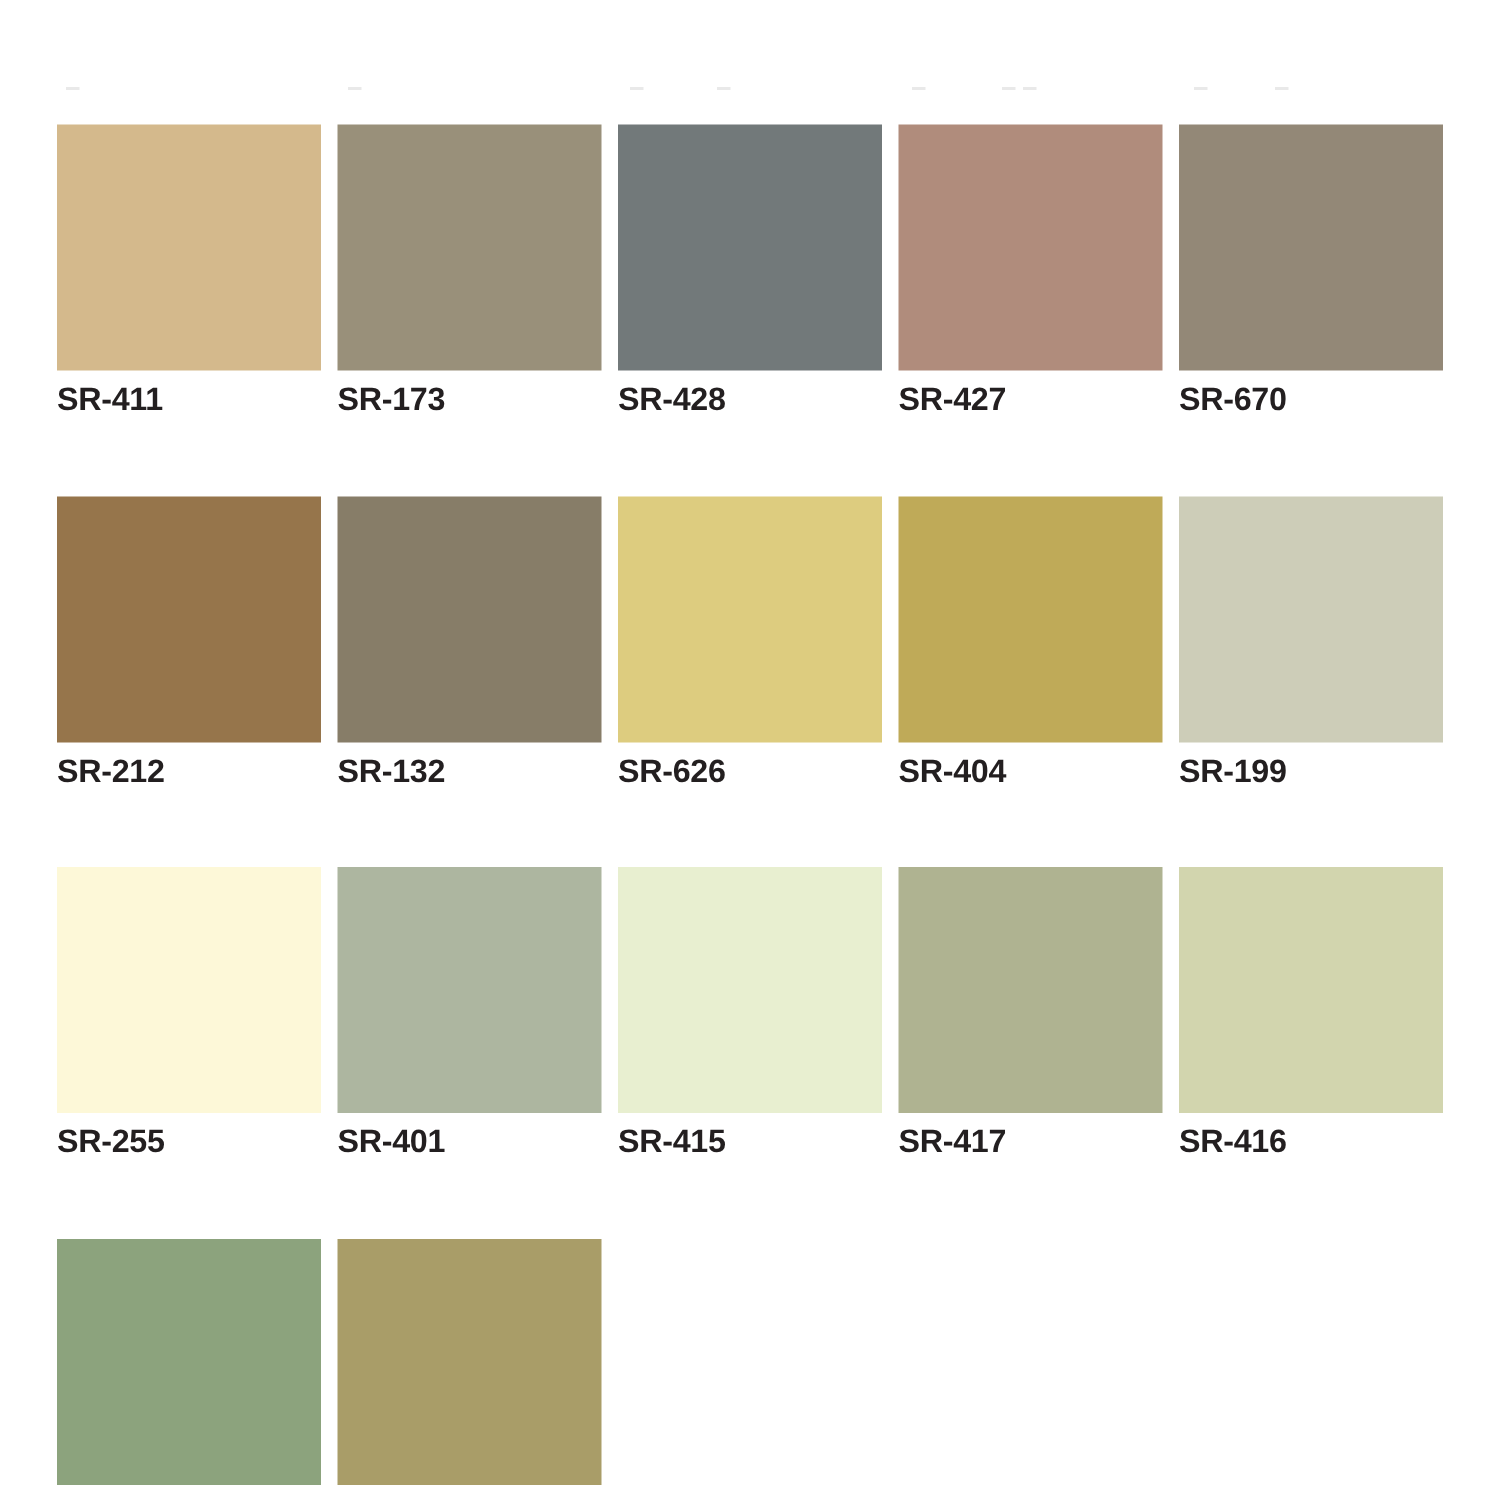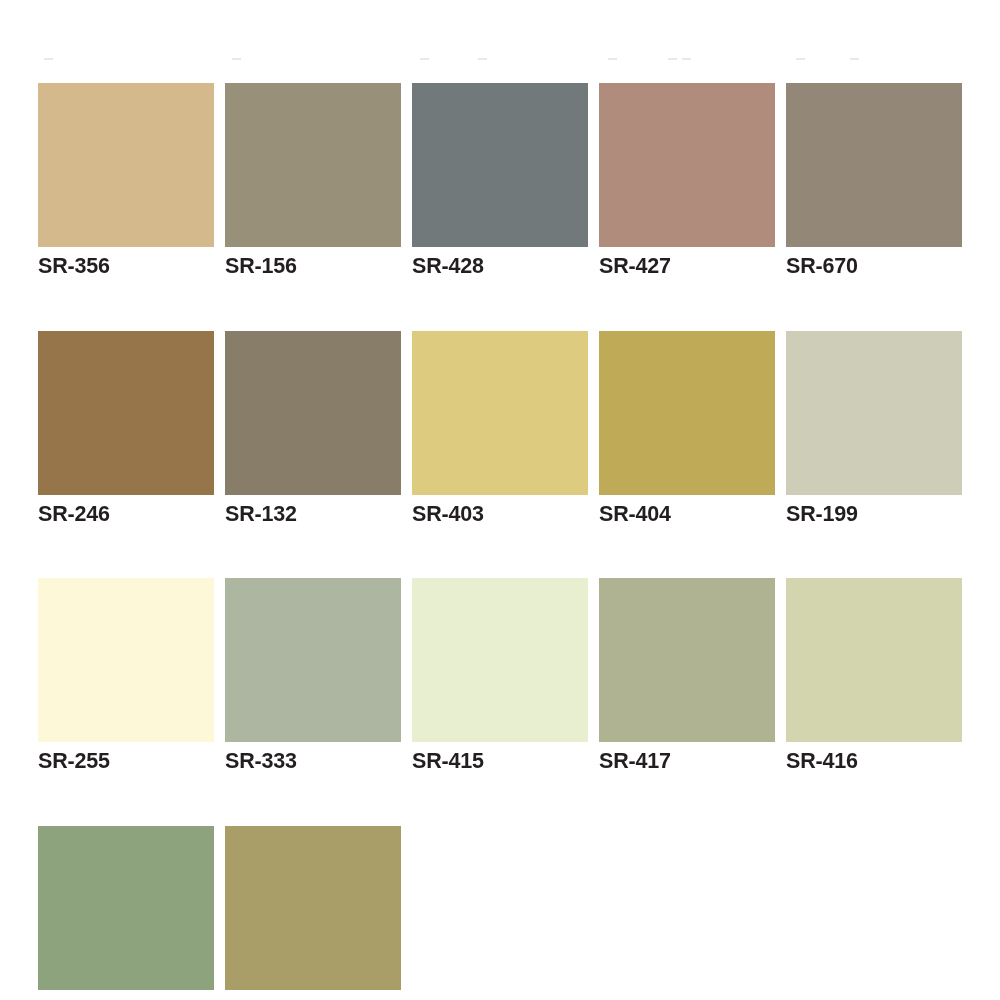--- a/index.html
+++ b/index.html
@@ -88,65 +88,65 @@
     <span style="left:608px;"></span>
     <span style="left:668px;"></span>
     <span style="left:682px;"></span>
     <span style="left:796px;"></span>
     <span style="left:850px;"></span>
   </div>
 
   <div class="grid" id="swatch-grid">
       <div class="swatch-cell">
         <div class="swatch-chip" style="background-color: rgb(212, 185, 140);"></div>
-        <div class="swatch-label">SR-356</div>
+        <div class="swatch-label">SR-411</div>
       </div>
       <div class="swatch-cell">
         <div class="swatch-chip" style="background-color: rgb(153, 144, 122);"></div>
-        <div class="swatch-label">SR-156</div>
+        <div class="swatch-label">SR-173</div>
       </div>
       <div class="swatch-cell">
         <div class="swatch-chip" style="background-color: rgb(114, 121, 122);"></div>
         <div class="swatch-label">SR-428</div>
       </div>
       <div class="swatch-cell">
         <div class="swatch-chip" style="background-color: rgb(176, 140, 124);"></div>
         <div class="swatch-label">SR-427</div>
       </div>
       <div class="swatch-cell">
         <div class="swatch-chip" style="background-color: rgb(147, 136, 119);"></div>
         <div class="swatch-label">SR-670</div>
       </div>
       <div class="swatch-cell">
         <div class="swatch-chip" style="background-color: rgb(150, 117, 75);"></div>
-        <div class="swatch-label">SR-246</div>
+        <div class="swatch-label">SR-212</div>
       </div>
       <div class="swatch-cell">
         <div class="swatch-chip" style="background-color: rgb(135, 125, 104);"></div>
         <div class="swatch-label">SR-132</div>
       </div>
       <div class="swatch-cell">
         <div class="swatch-chip" style="background-color: rgb(221, 204, 127);"></div>
-        <div class="swatch-label">SR-403</div>
+        <div class="swatch-label">SR-626</div>
       </div>
       <div class="swatch-cell">
         <div class="swatch-chip" style="background-color: rgb(191, 170, 88);"></div>
         <div class="swatch-label">SR-404</div>
       </div>
       <div class="swatch-cell">
         <div class="swatch-chip" style="background-color: rgb(205, 205, 184);"></div>
         <div class="swatch-label">SR-199</div>
       </div>
       <div class="swatch-cell">
         <div class="swatch-chip" style="background-color: rgb(253, 248, 216);"></div>
         <div class="swatch-label">SR-255</div>
       </div>
       <div class="swatch-cell">
         <div class="swatch-chip" style="background-color: rgb(173, 182, 160);"></div>
-        <div class="swatch-label">SR-333</div>
+        <div class="swatch-label">SR-401</div>
       </div>
       <div class="swatch-cell">
         <div class="swatch-chip" style="background-color: rgb(232, 239, 208);"></div>
         <div class="swatch-label">SR-415</div>
       </div>
       <div class="swatch-cell">
         <div class="swatch-chip" style="background-color: rgb(175, 179, 145);"></div>
         <div class="swatch-label">SR-417</div>
       </div>
       <div class="swatch-cell">

